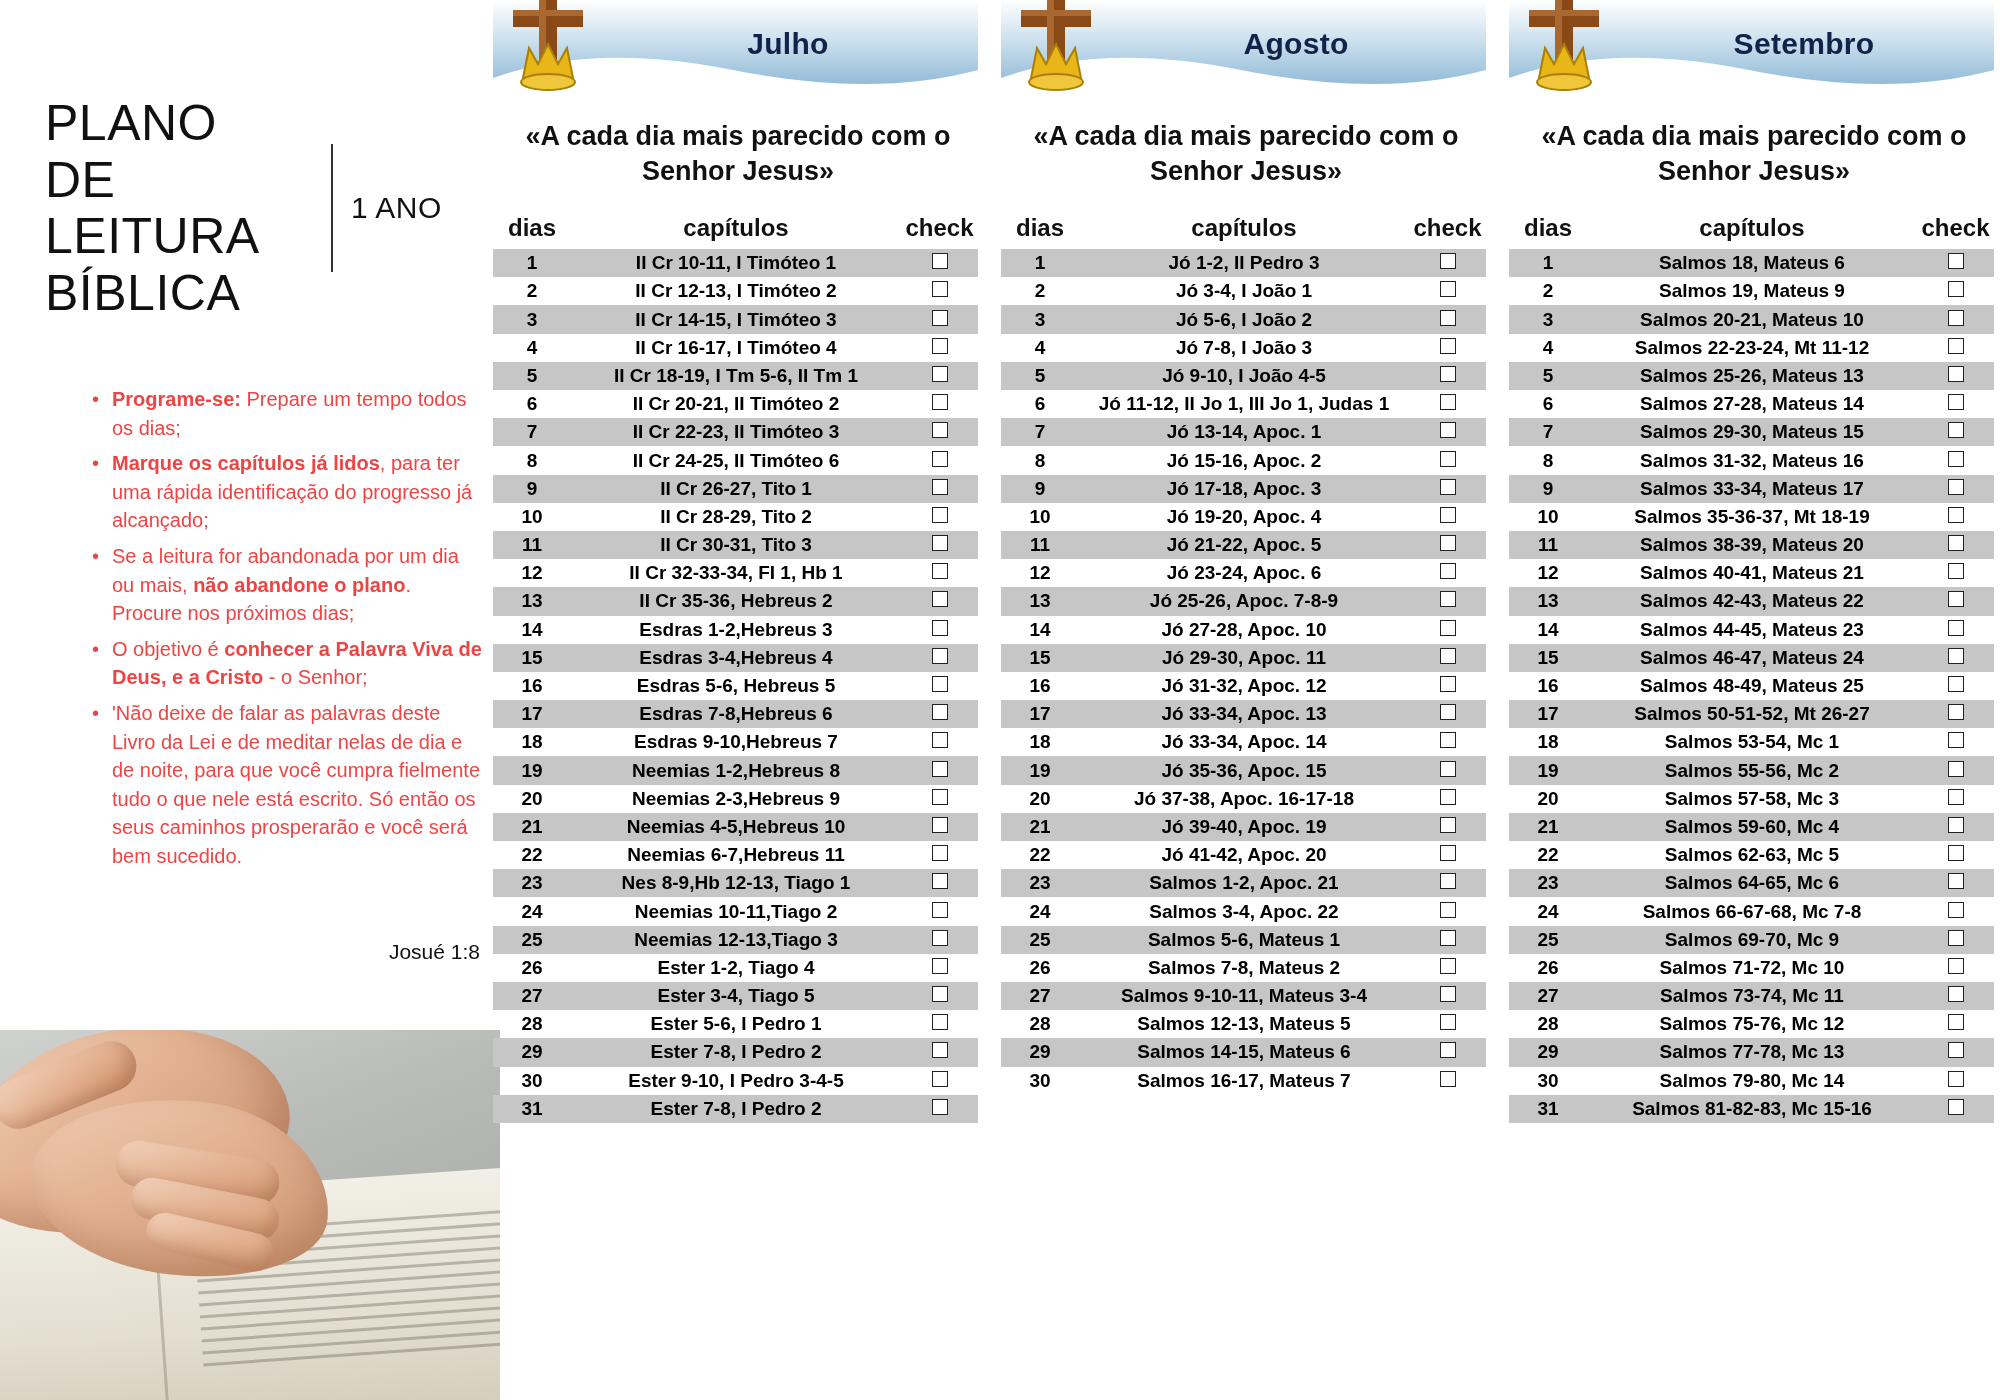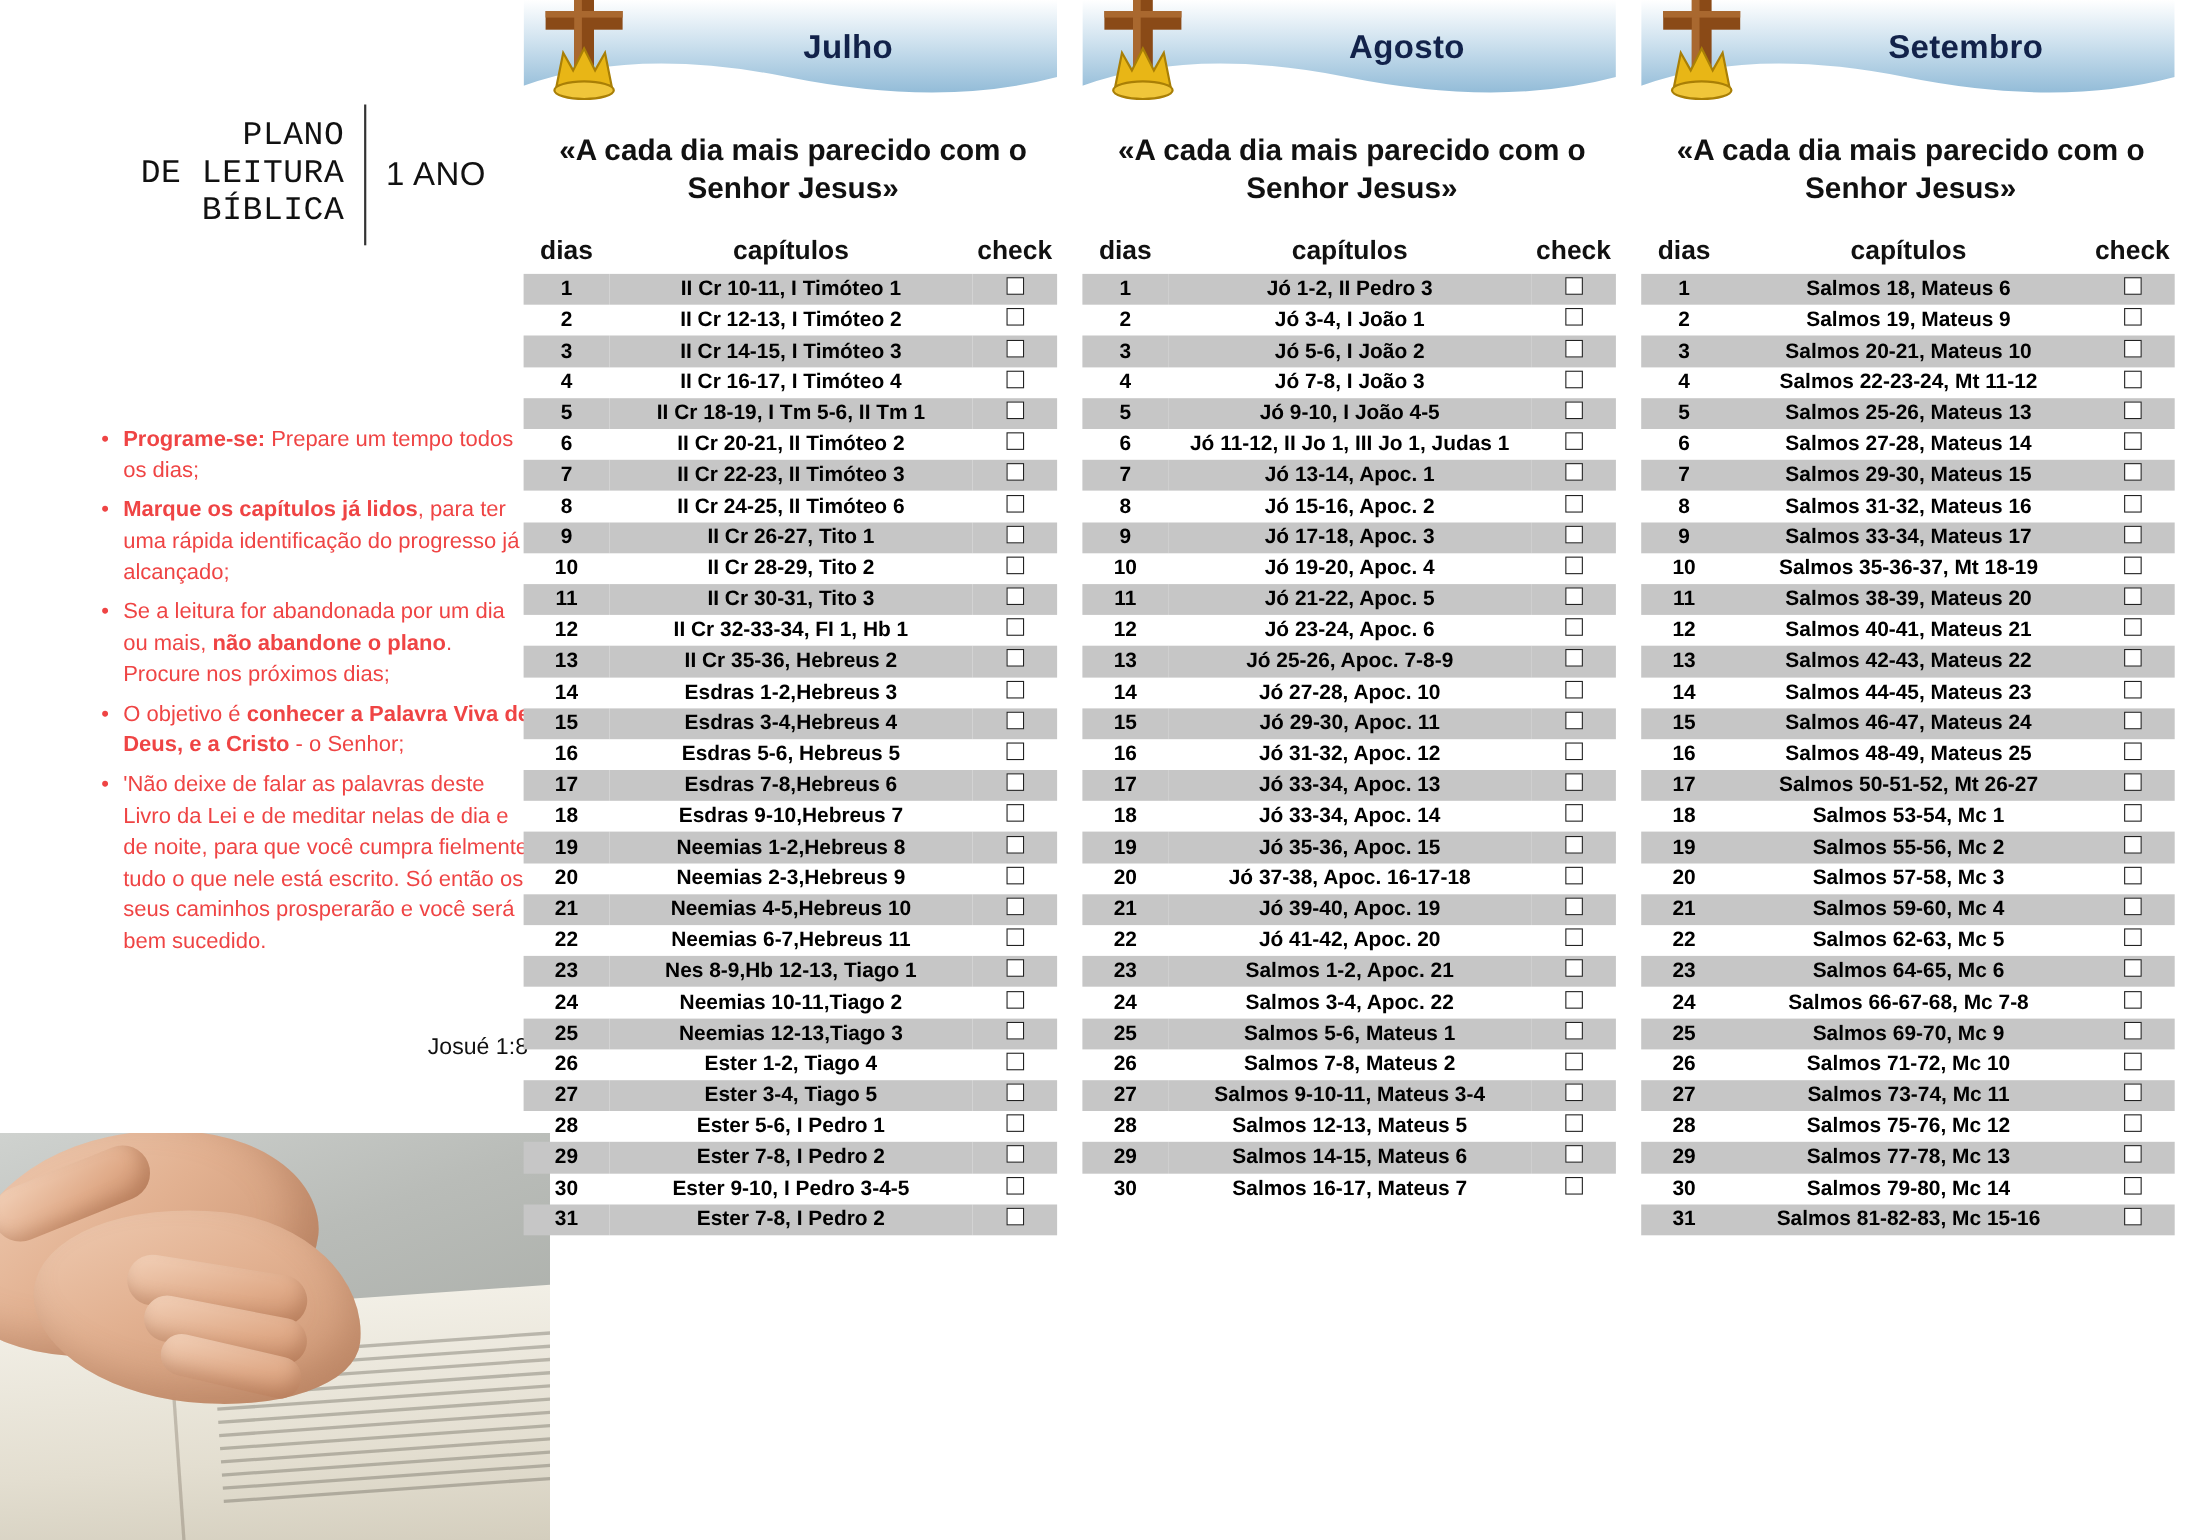--- a/index.html
+++ b/index.html
@@ -31,28 +31,27 @@
   }
   .title-block {
     position: absolute;
     left: 45px;
     top: 95px;
     width: 430px;
     display: flex;
     align-items: center;
   }
   .title-main {
-    text-align: right;
-    font-size: 30px;
+    font-size: 50px;
     line-height: 1.13;
     letter-spacing: 0.5px;
     font-weight: 400;
     color: #111;
     width: 268px;
-    font-family: Liberation Mono, monospace;
+    font-family: Liberation Sans, sans-serif;
   }
   .title-divider {
     width: 2px;
     background: #333;
     height: 128px;
     margin: 0 18px;
   }
   .title-sub {
     font-size: 30px;
     letter-spacing: 0.5px;
@@ -158,21 +157,21 @@
   .finger {
     position: absolute;
     background: linear-gradient(160deg,#f3d2ba 0%, #e0ab89 60%, #c88c68 100%);
     border-radius: 40px;
     box-shadow: inset -6px -8px 14px rgba(150,95,65,.33);
   }
 
   
   .months {
     position: absolute;
-    left: 471px;
+    left: 488px;
     top: 0;
     width: 1500px;
     height: 1166px;
     text-decoration: underline;
   }
   .month {
     position: absolute;
     top: 0;
     width: 500px;
     height: 1400px;

